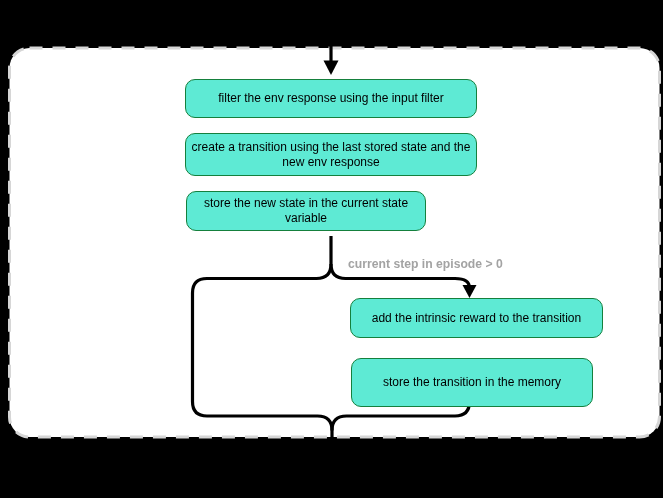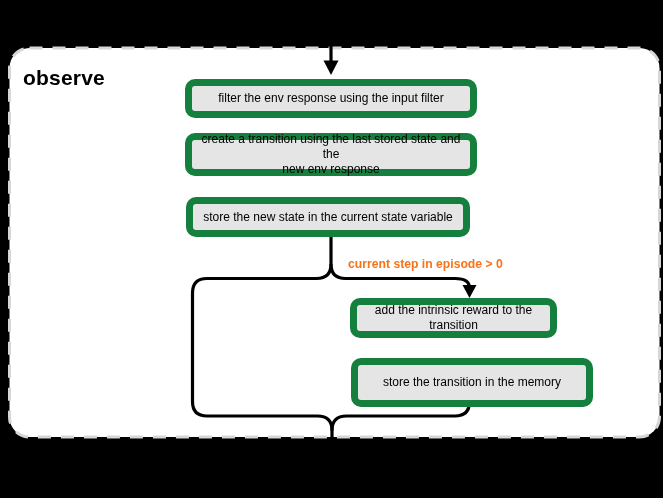--- a/index.html
+++ b/index.html
@@ -27,45 +27,45 @@
     left: 23px;
     top: 66px;
     font-size: 21px;
     font-weight: bold;
     color: #000000;
     letter-spacing: 0.2px;
   }
   .node {
     position: absolute;
     box-sizing: border-box;
-    background: #e5e5e5;
-    border: 7px solid #15803d;
+    background: #5eead4;
+    border: 1px solid #15803d;
     border-radius: 10px;
     display: flex;
     align-items: center;
     justify-content: center;
     text-align: center;
     font-size: 12px;
     line-height: 15px;
     color: #000000;
     white-space: pre-line;
     padding: 2px 4px;
   }
   .node-1 { left: 185px; top: 79px;  width: 292px; height: 39px; }
   .node-2 { left: 185px; top: 133px; width: 292px; height: 43px; }
-  .node-3 { left: 186px; top: 197px; width: 284px; height: 40px; }
-  .node-4 { left: 350px; top: 298px; width: 207px; height: 40px; border-radius: 10px; }
+  .node-3 { left: 186px; top: 191px; width: 240px; height: 40px; }
+  .node-4 { left: 350px; top: 298px; width: 253px; height: 40px; border-radius: 10px; }
   .node-5 { left: 351px; top: 358px; width: 242px; height: 49px; }
   .branch-label {
     position: absolute;
     left: 348px;
     top: 257px;
     font-size: 12.2px;
     font-weight: bold;
-    color: #f97316;
+    color: #a3a3a3;
     white-space: nowrap;
   }
 </style>
 </head>
 <body>
 
 <div class="stage">
 
   <svg class="flow-svg" viewBox="0 0 663 498" xmlns="http://www.w3.org/2000/svg">
 
@@ -76,21 +76,20 @@
 
     <path d="M331 236 L331 264 Q331 278.5 316.5 278.5 L207 278.5 Q192.5 278.5 192.5 293
              L192.5 401.5 Q192.5 416 207 416 L317.5 416 Q332 416 332 430.5 L332 497" stroke="#000000" stroke-width="3.2" fill="none"></path>
 
     <path d="M331 264 Q331 278.5 345.5 278.5 L455 278.5 Q469.5 278.5 469.5 288" stroke="#000000" stroke-width="3.2" fill="none"></path>
     <polygon points="462.5,285 476.5,285 469.5,298" fill="#000000"></polygon>
 
     <path d="M469.5 396 L469.5 401.5 Q469.5 416 455 416 L346.5 416 Q332 416 332 430.5" stroke="#000000" stroke-width="3.2" fill="none"></path>
   </svg>
 
-  <div class="diagram-title">observe</div>
 
   <div class="node node-1">
     <span>filter the env response using the input filter</span>
   </div>
 
   <div class="node node-2">
     <span>create a transition using the last stored state and the
 new env response</span>
   </div>
 

